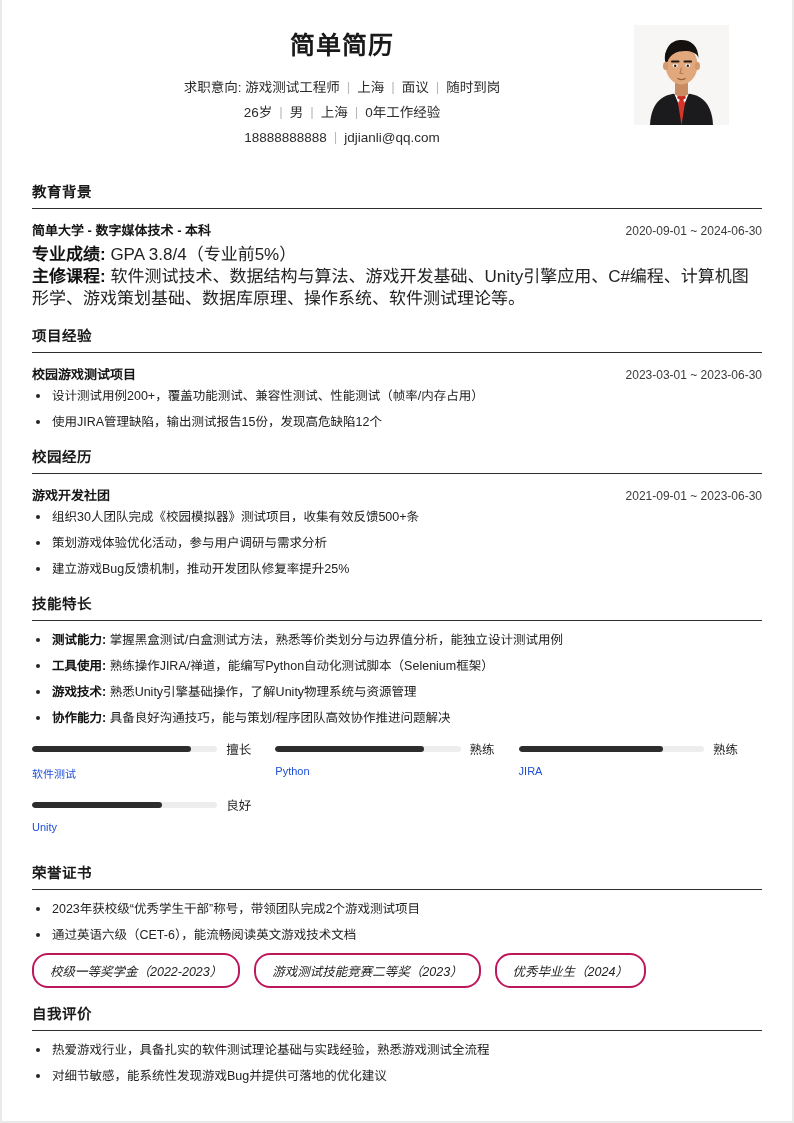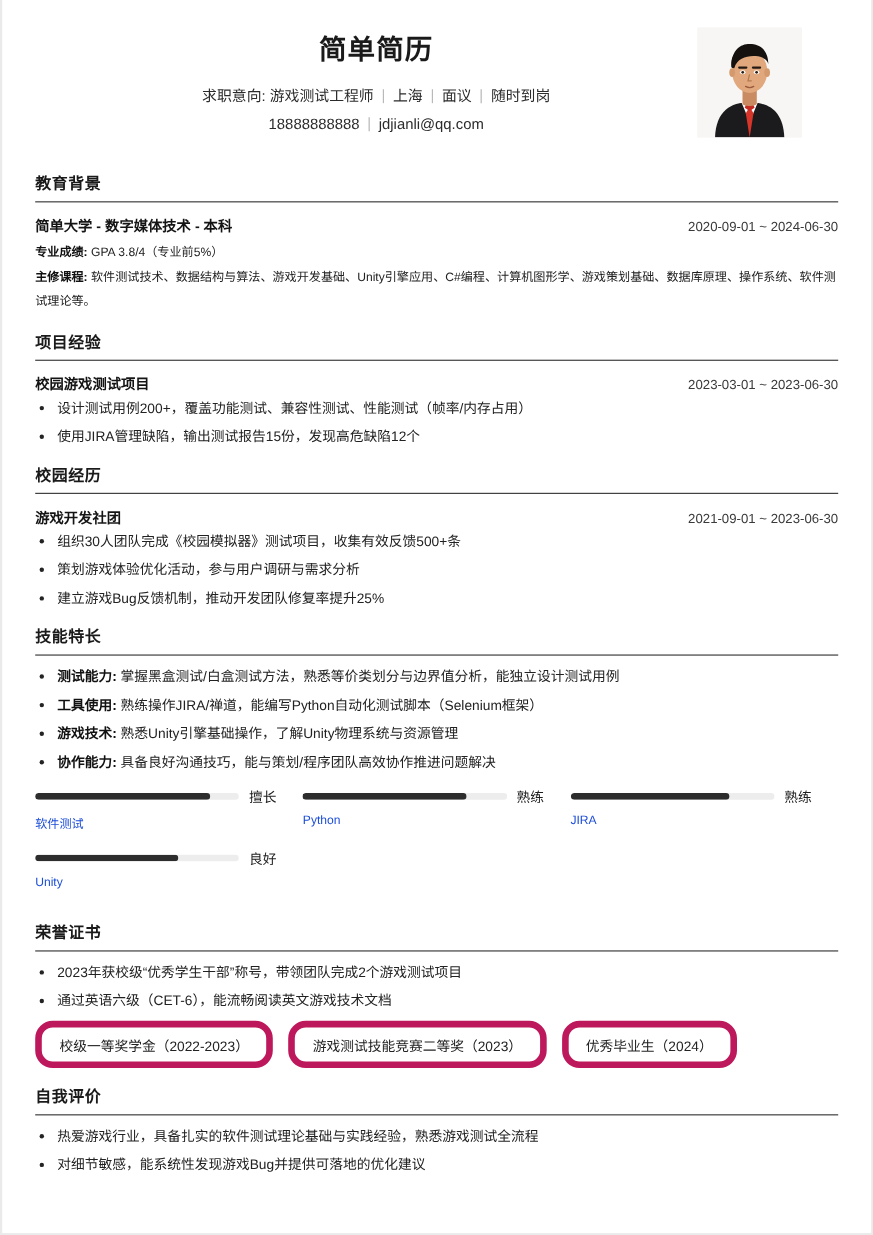--- a/index.html
+++ b/index.html
@@ -93,21 +93,21 @@
     font-size: 13px;
     font-weight: bold;
     color: #141414;
   }
   .entry-date {
     font-size: 12px;
     color: #3a3a3a;
     white-space: nowrap;
   }
   .entry-meta {
-    font-size: 11px;
+    font-size: 17px;
     color: #222;
     line-height: 22px;
   }
   .entry-meta b { font-weight: bold; color: #111; }
 
   ul.bullets { list-style: none; margin: 2px 0 0 0; }
   ul.bullets li {
     position: relative;
     padding-left: 20px;
     font-size: 12.5px;
@@ -169,38 +169,40 @@
   }
 
   
   .tag-row {
     display: flex;
     flex-wrap: wrap;
     gap: 14px;
     margin-top: 8px;
   }
   .tag {
-    border: 6px solid #be185d;
+    border: 2px solid #be185d;
     border-radius: 16px;
     padding: 6px 16px;
     font-size: 12.5px;
     color: #222;
     background: #fff;
     white-space: nowrap;
+    font-style: italic;
   }
 </style>
 </head>
 <body>
 
 <div class="page">
 
   <div class="header">
     <div class="resume-title">简单简历</div>
     <div class="contact-lines">
         <div class="contact-line"><span>求职意向: </span><span>游戏测试工程师</span><span class="sep">|</span><span>上海</span><span class="sep">|</span><span>面议</span><span class="sep">|</span><span>随时到岗</span></div>
+        <div class="contact-line"><span>26岁</span><span class="sep">|</span><span>男</span><span class="sep">|</span><span>上海</span><span class="sep">|</span><span>0年工作经验</span></div>
         <div class="contact-line"><span>18888888888</span><span class="sep">|</span><span>jdjianli@qq.com</span></div>
       </div>
 
     <div class="avatar">
       <svg viewBox="0 0 95 100" xmlns="http://www.w3.org/2000/svg">
         <rect x="0" y="0" width="95" height="100" fill="#f7f6f4"></rect>
 
         <path d="M16 100 C17 76 30 68 47.5 68 C65 68 78 76 79 100 Z" fill="#1b1b1d"></path>
 
         <path d="M40 68 L47.5 86 L55 68 L50 65 L45 65 Z" fill="#ffffff"></path>

